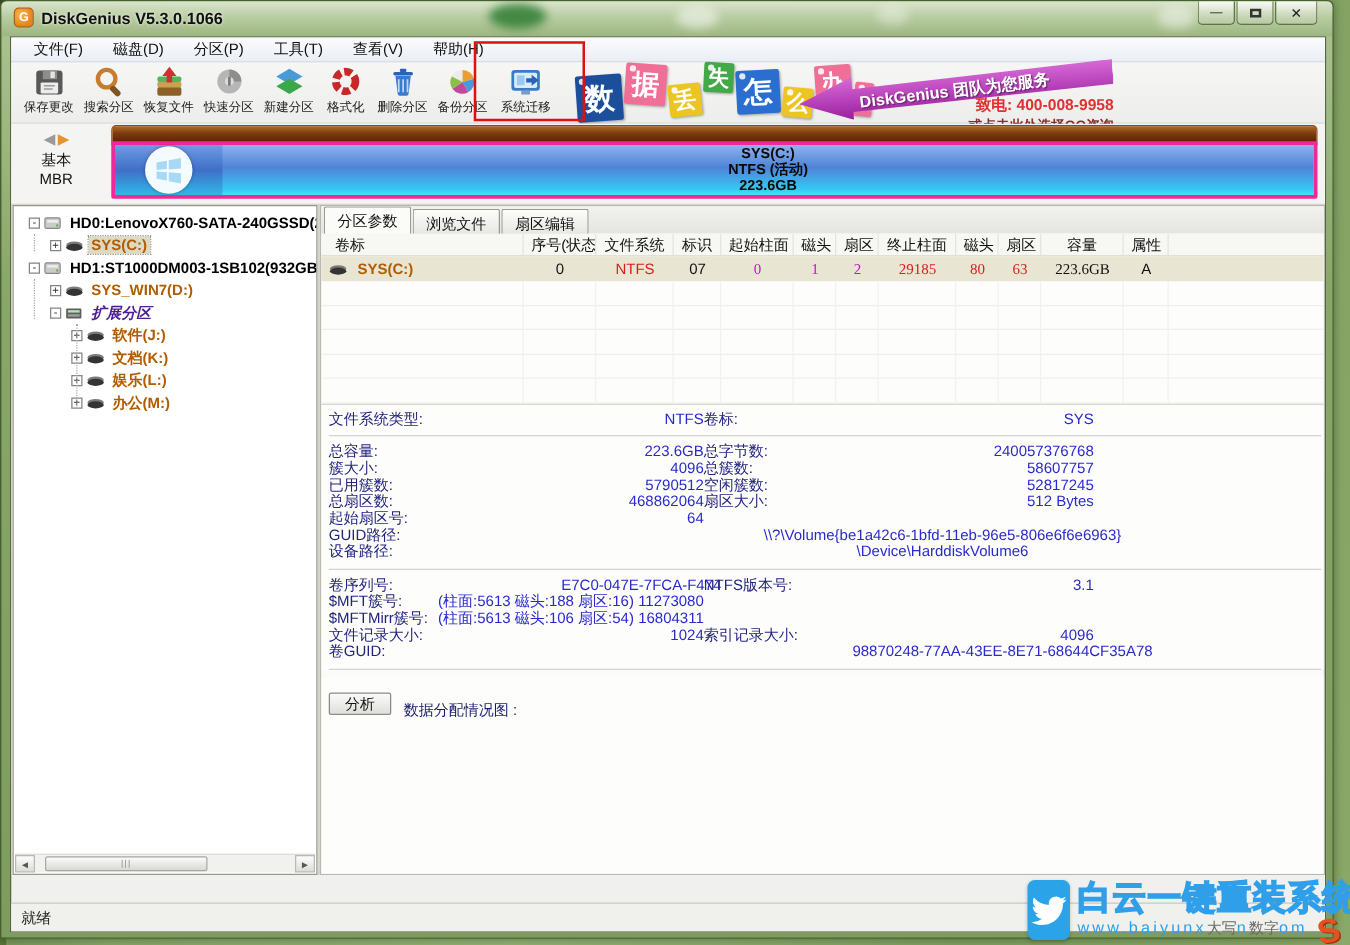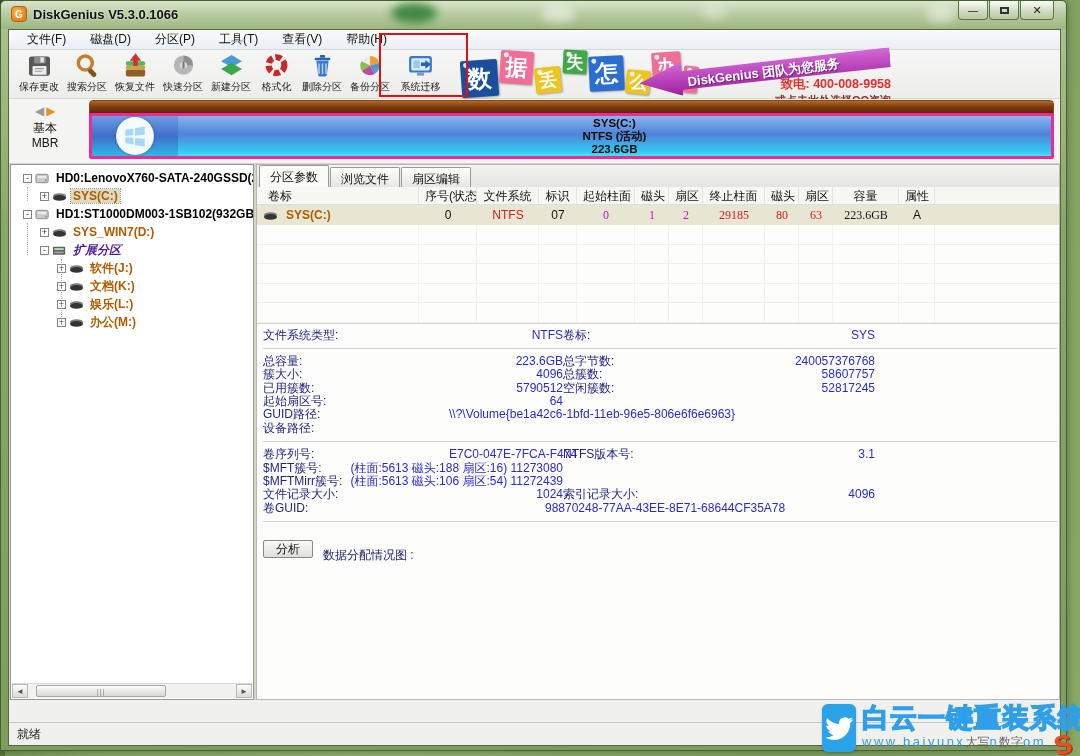--- a/index.html
+++ b/index.html
@@ -140,21 +140,21 @@
   .vol { display:flex; align-items:center; gap:4px; color:#b05c00; font-weight:bold; }
   .emptyrow { display:flex; height:19.5px; border-bottom:1px solid #f0f0ea; }
   .ecell { border-right:1px solid #f2f2ec; height:100%; }
 
   
   .details { border-top:1px solid #d8d8d2; padding:5px 0 0 6px; background:#fdfdfc; }
   .drow { display:grid; grid-template-columns:186px 114px 116px 196px 1fr; height:13.4px;
     font-size:12px; line-height:13px; white-space:nowrap; }
   .dlabel { color:#24247e; }
   .dval { color:#2a2acc; text-align:right; }
-  .dval.wide { grid-column:2/6; text-align:left; }
+  .dval.wide { grid-column:2/6; text-align:center; }
   .dval.indent { padding-left:96px; }
   .dval.ovf { direction:rtl; overflow:visible; }
   .dsep { height:7px; border-bottom:1px solid #d4d4ce; margin:0 6px 6px 0; width:794px; }
 
   .analyze-row { display:flex; align-items:center; gap:10px; padding:8px 0 0 6px; background:#fdfdfc; height:34px; }
   .analyze-btn { width:50px; height:18px; font-size:12px; color:#111;
     background:linear-gradient(#fbfbfa,#dededa); border:1px solid #8a8a84; border-radius:2px; }
   .analyze-caption { font-size:12px; color:#1a1a6e;margin-top:12px; }
   .right-fill { background:#fdfdfc; height:280px; }
 
@@ -591,44 +591,51 @@
               <span class="dlabel">总簇数:</span>
               <span class="dval">58607757</span>
             </div>
             <div class="drow">
               <span class="dlabel">已用簇数:</span>
               <span class="dval ">5790512</span>
               <span class="dlabel">空闲簇数:</span>
               <span class="dval">52817245</span>
             </div>
             <div class="drow">
+              <span class="dlabel">总扇区数:</span>
+              <span class="dval ">468862064</span>
+              <span class="dlabel">扇区大小:</span>
+              <span class="dval">512 Bytes</span>
+            </div>
+            <div class="drow">
               <span class="dlabel">起始扇区号:</span>
               <span class="dval ">64</span>
             </div>
             <div class="drow">
               <span class="dlabel">GUID路径:</span>
               <span class="dval wide">\\?\Volume{be1a42c6-1bfd-11eb-96e5-806e6f6e6963}</span>
             </div>
             <div class="drow">
               <span class="dlabel">设备路径:</span>
+              <span class="dval wide">\Device\HarddiskVolume6</span>
             </div>
             <div class="dsep"></div>
             <div class="drow">
               <span class="dlabel">卷序列号:</span>
               <span class="dval ">E7C0-047E-7FCA-F474</span>
               <span class="dlabel">NTFS版本号:</span>
               <span class="dval">3.1</span>
             </div>
             <div class="drow">
               <span class="dlabel">$MFT簇号:</span>
               <span class="dval ovf">11273080 (柱面:5613 磁头:188 扇区:16)</span>
             </div>
             <div class="drow">
               <span class="dlabel">$MFTMirr簇号:</span>
-              <span class="dval ovf">11272439 (柱面:5613 磁头:106 扇区:54)</span>
+              <span class="dval ovf">16804311 (柱面:5613 磁头:106 扇区:54)</span>
             </div>
             <div class="drow">
               <span class="dlabel">文件记录大小:</span>
               <span class="dval ">1024</span>
               <span class="dlabel">索引记录大小:</span>
               <span class="dval">4096</span>
             </div>
             <div class="drow">
               <span class="dlabel">卷GUID:</span>
               <span class="dval wide indent">98870248-77AA-43EE-8E71-68644CF35A78</span>

